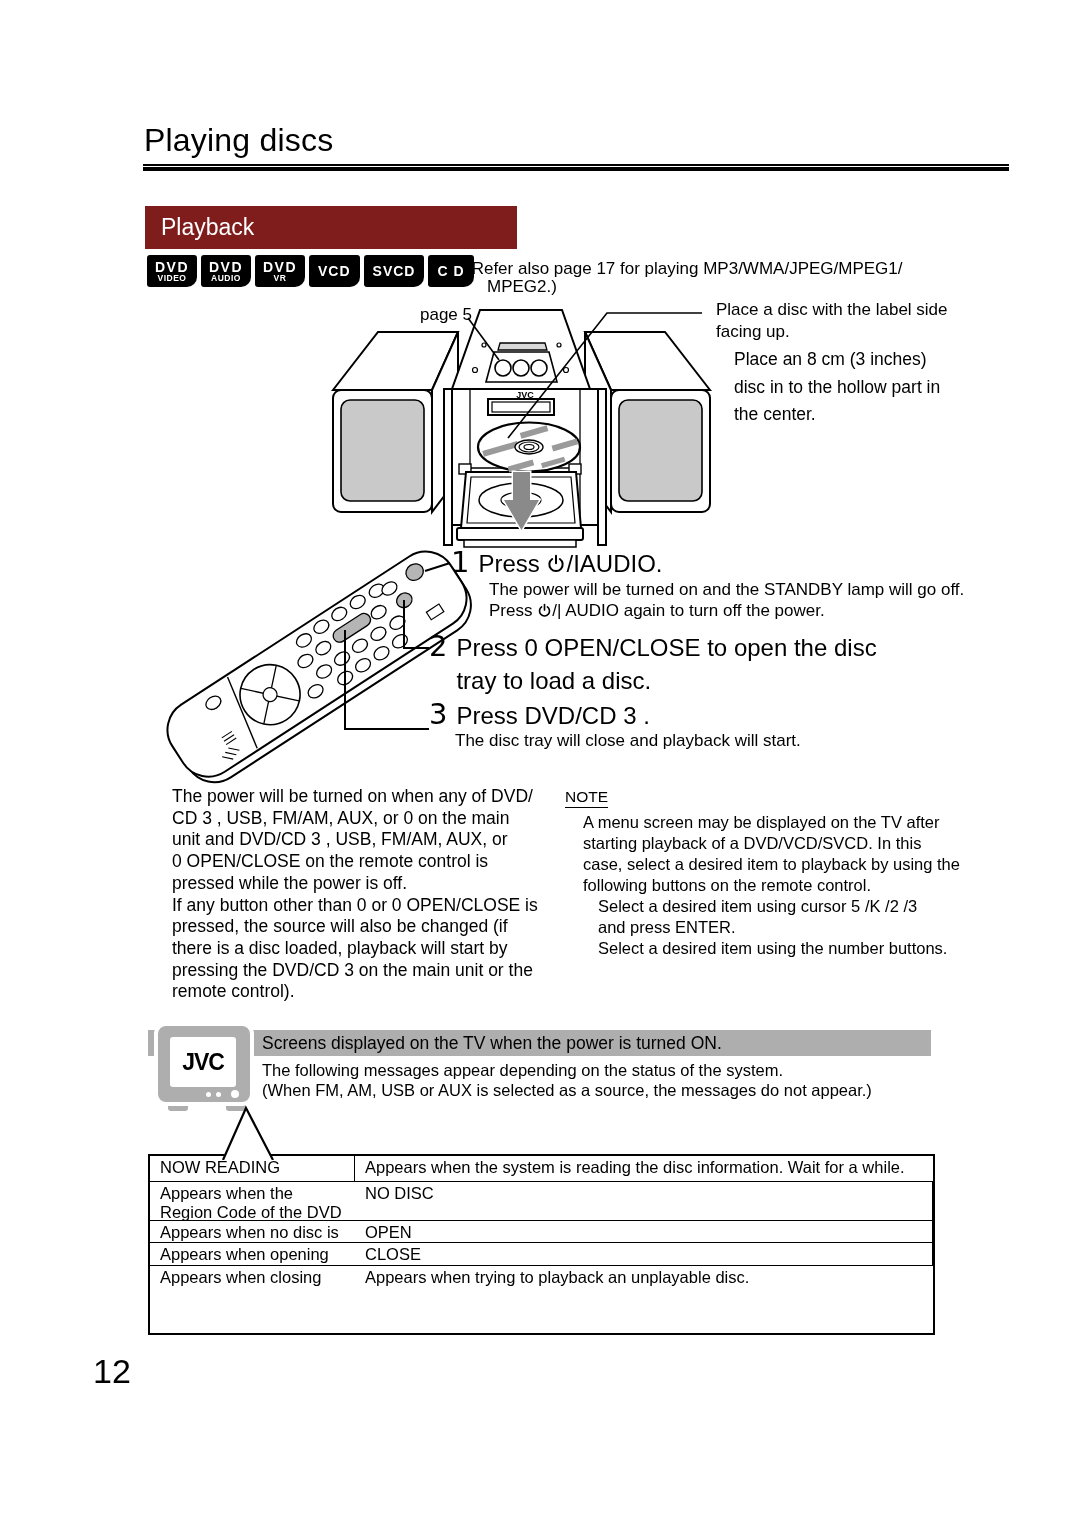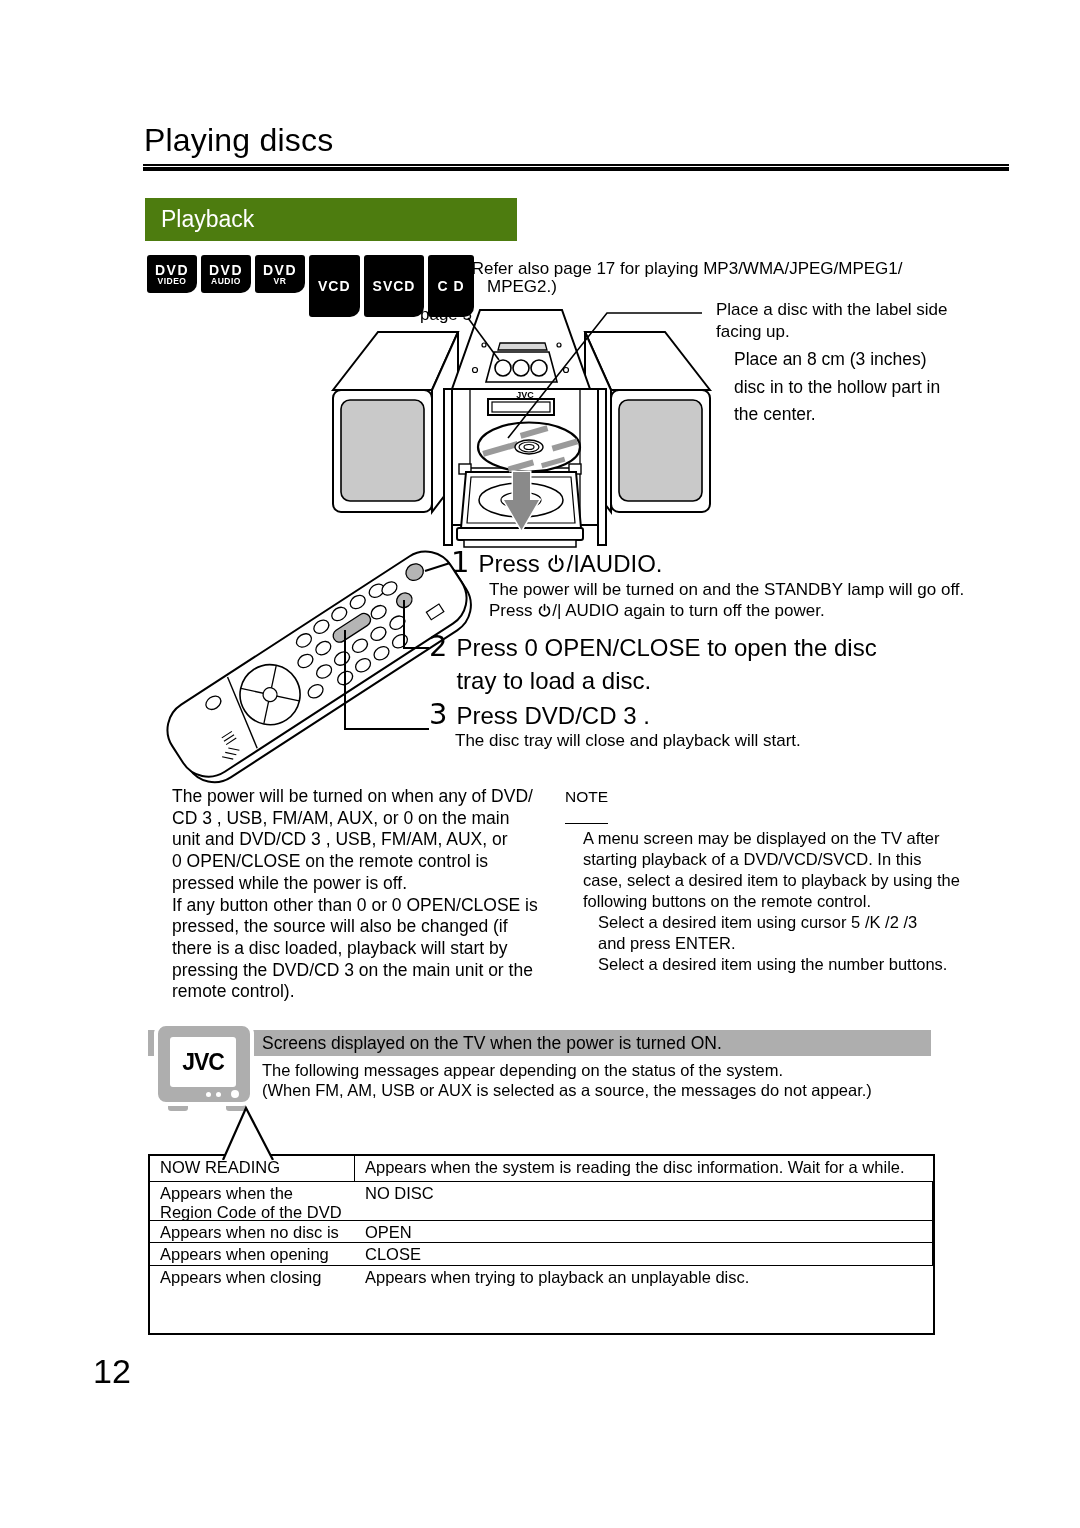--- a/index.html
+++ b/index.html
@@ -11,31 +11,31 @@
   .preline{white-space:pre-line;}
 
   
   #page-title{left:144px;top:122px;font-size:32px;font-weight:500;letter-spacing:0.2px;}
   #title-rule{left:143px;top:164px;width:866px;}
   #title-rule .r1{height:2px;background:#000;}
   #title-rule .r2{height:1px;background:#fff;}
   #title-rule .r3{height:3.5px;background:#000;}
 
   
-  #playback-box{left:145px;top:198px;width:372px;height:43px;background:#4d7c0f;}
+  #playback-box{left:145px;top:206px;width:372px;height:43px;background:#7f1d1d;}
   #playback-box span{color:#fff;font-size:23px;line-height:43px;padding-left:16px;display:block;}
 
   
   #badges{left:147px;top:255px;display:flex;gap:4px;align-items:flex-start;}
-  .badge{background:#000;color:#fff;border-radius:3px 3px 10px 3px;height:38px;
+  .badge{background:#000;color:#fff;border-radius:3px 3px 10px 3px;height:32px;
          display:flex;flex-direction:column;align-items:center;justify-content:center;}
   .badge.two{width:50px;}
   .badge .b-top{font-size:14px;font-weight:700;letter-spacing:1.5px;line-height:14px;}
   .badge .b-bot{font-size:8.5px;font-weight:700;letter-spacing:0.5px;line-height:9px;}
-  .badge.one{padding:12px 9px;font-size:14px;font-weight:700;letter-spacing:1px;}
+  .badge.one{padding:0 9px;font-size:14px;font-weight:700;letter-spacing:1px;}
 
   #refer-note{left:466px;top:260px;font-size:17px;line-height:18px;width:440px;
               padding-left:21px;text-indent:-21px;white-space:pre-line;}
 
   
   #page-ref{left:420px;top:305px;font-size:17px;}
   #disc-note-main{left:716px;top:299px;font-size:17px;line-height:22px;}
   #disc-note-sub{left:734px;top:346px;font-size:17.5px;line-height:27.5px;}
 
   
@@ -46,21 +46,21 @@
   #step1-body{left:489px;top:580px;font-size:17px;line-height:20.5px;}
   #step2{left:429px;top:631px;}
   #step3{left:429px;top:699px;}
   #step3-body{left:455px;top:731px;font-size:17px;}
   .pwr{display:inline-block;vertical-align:-3px;}
   .inlrow{display:flex;align-items:center;}
 
   
   #para-left{left:163px;top:786px;width:410px;font-size:17.5px;line-height:21.7px;margin-left:9px;}
   #note-block{left:565px;top:786px;width:400px;font-size:16.5px;line-height:21px;}
-  #note-head{font-size:15.5px;display:inline-block;border-bottom:1.5px solid #000;padding-bottom:16px;}
+  #note-head{font-size:15.5px;display:inline-block;border-bottom:1.5px solid #000;padding-bottom:0;}
   #note-block .nb{margin-left:18px;margin-top:4px;}
   #note-block .ni{margin-left:33px;}
 
   
   #banner-bar{left:148px;top:1030px;width:783px;height:26px;background:#aeaeae;}
   #banner-head{left:262px;top:1033px;font-size:17.5px;}
   #banner-line1{left:262px;top:1061px;font-size:16.5px;}
   #banner-line2{left:262px;top:1081px;font-size:16.5px;}
   #tv{left:154px;top:1022px;width:92px;height:76px;background:#aeaeae;border:4px solid #fff;border-radius:12px;}
   #tv-screen{position:absolute;left:12px;top:11px;width:66px;height:50px;background:#fff;border-radius:3px;

